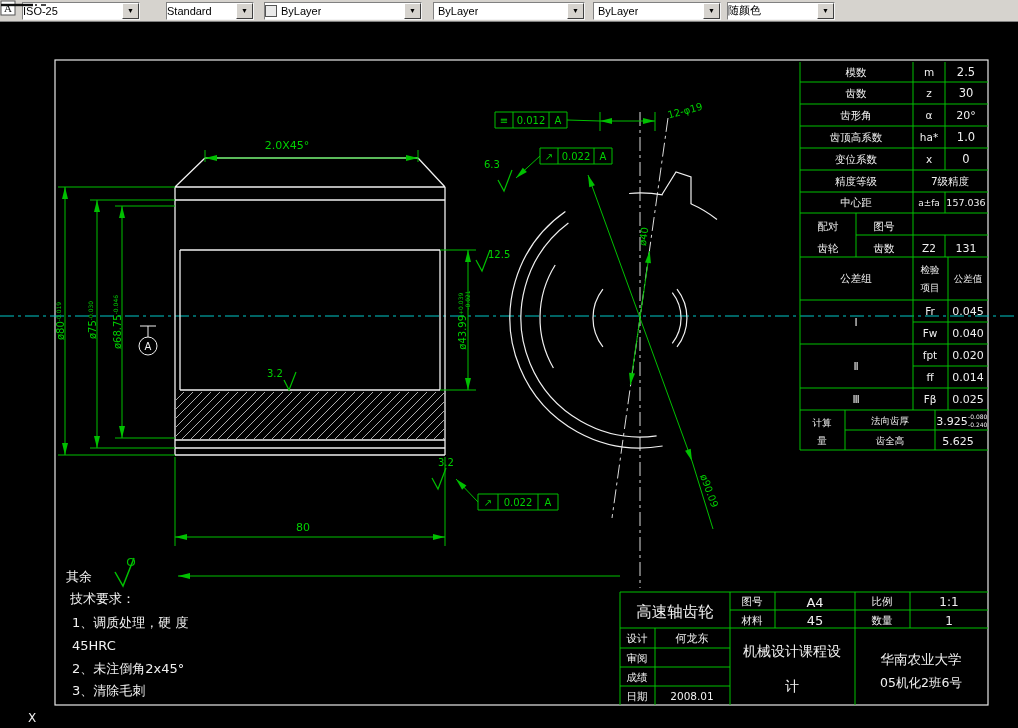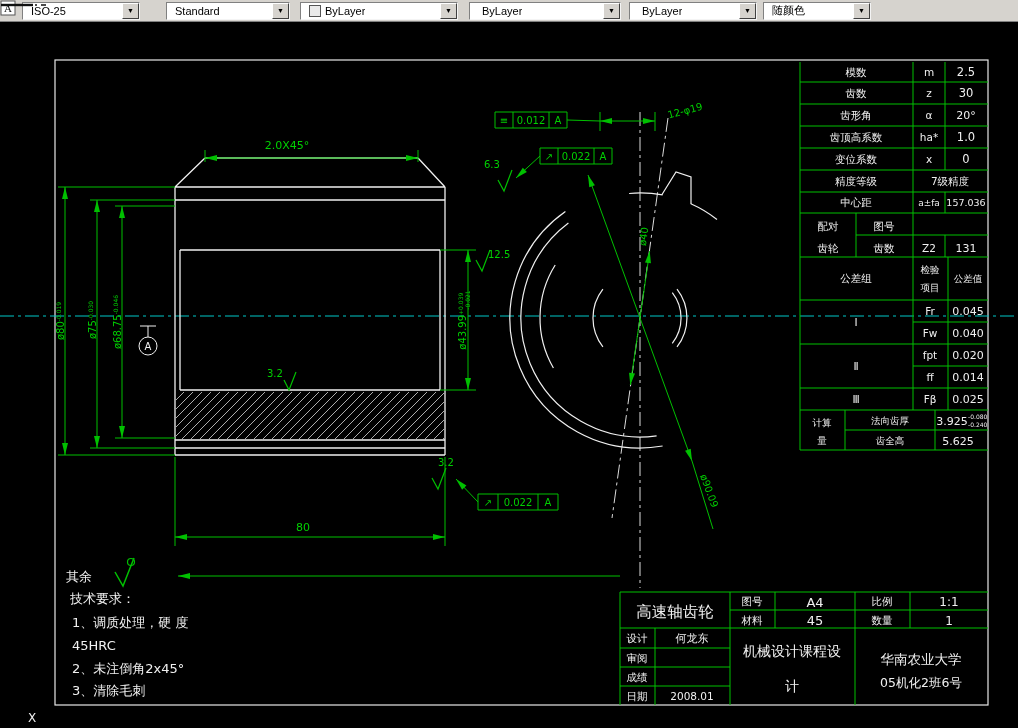--- a/index.html
+++ b/index.html
@@ -4,21 +4,21 @@
 <style>
   html,body{margin:0;padding:0;background:#000;width:1018px;height:728px;overflow:hidden;
     font-family:"Liberation Sans",sans-serif;}
   #stage{position:relative;width:1018px;height:728px;background:#000;}
   svg{position:absolute;top:0;left:0;}
   
   .toolbar{position:absolute;top:0;left:0;width:1018px;height:22px;background:#d6d3ce;
     border-bottom:1px solid #808080;display:flex;align-items:center;z-index:5;box-sizing:border-box;}
   .tb-icon{width:18px;height:18px;display:flex;align-items:center;justify-content:center;margin:0 2px;}
   .combo{height:18px;background:#fff;border:1px solid;border-color:#808080 #f4f4f4 #f4f4f4 #808080;
-    display:flex;align-items:center;font-size:11px;color:#000;padding-left:8px;box-sizing:border-box;}
+    display:flex;align-items:center;font-size:11px;color:#000;padding-left:0;box-sizing:border-box;}
   .combo .ctext{white-space:nowrap;overflow:hidden;}
   .combo .arrow{margin-left:auto;width:15px;height:14px;background:#d6d3ce;border:1px solid;
     border-color:#fff #404040 #404040 #fff;font-size:7px;display:flex;align-items:center;
     justify-content:center;color:#000;}
   .swatch{width:10px;height:10px;border:1px solid #555;background:#eaeaea;margin-right:4px;flex:none;}
   .sep{width:4px;height:18px;}
 </style>
 </head>
 <body>
 
@@ -259,21 +259,21 @@
       <span class="ctext">ISO-25</span>
       <span class="arrow">▼</span>
     </div>
     <span class="sep"></span>
     <span class="tb-icon">
       <svg width="16" height="16">
           <rect x="1" y="1" width="14" height="14" fill="#fff" stroke="#555"></rect>
           <text x="8" y="12" font-size="11" text-anchor="middle" fill="#111" font-family="Liberation Serif, serif">A</text>
         </svg>
     </span>
-    <div class="combo" style="width:124px">
+    <div class="combo" style="width:88px">
       <span class="ctext">Standard</span>
       <span class="arrow">▼</span>
     </div>
     <span class="sep" style="width:10px"></span>
     <div class="combo" style="width:158px">
       <span class="swatch"></span>
       <span class="ctext">ByLayer</span>
       <span class="arrow">▼</span>
     </div>
     <span class="sep" style="width:11px"></span>

